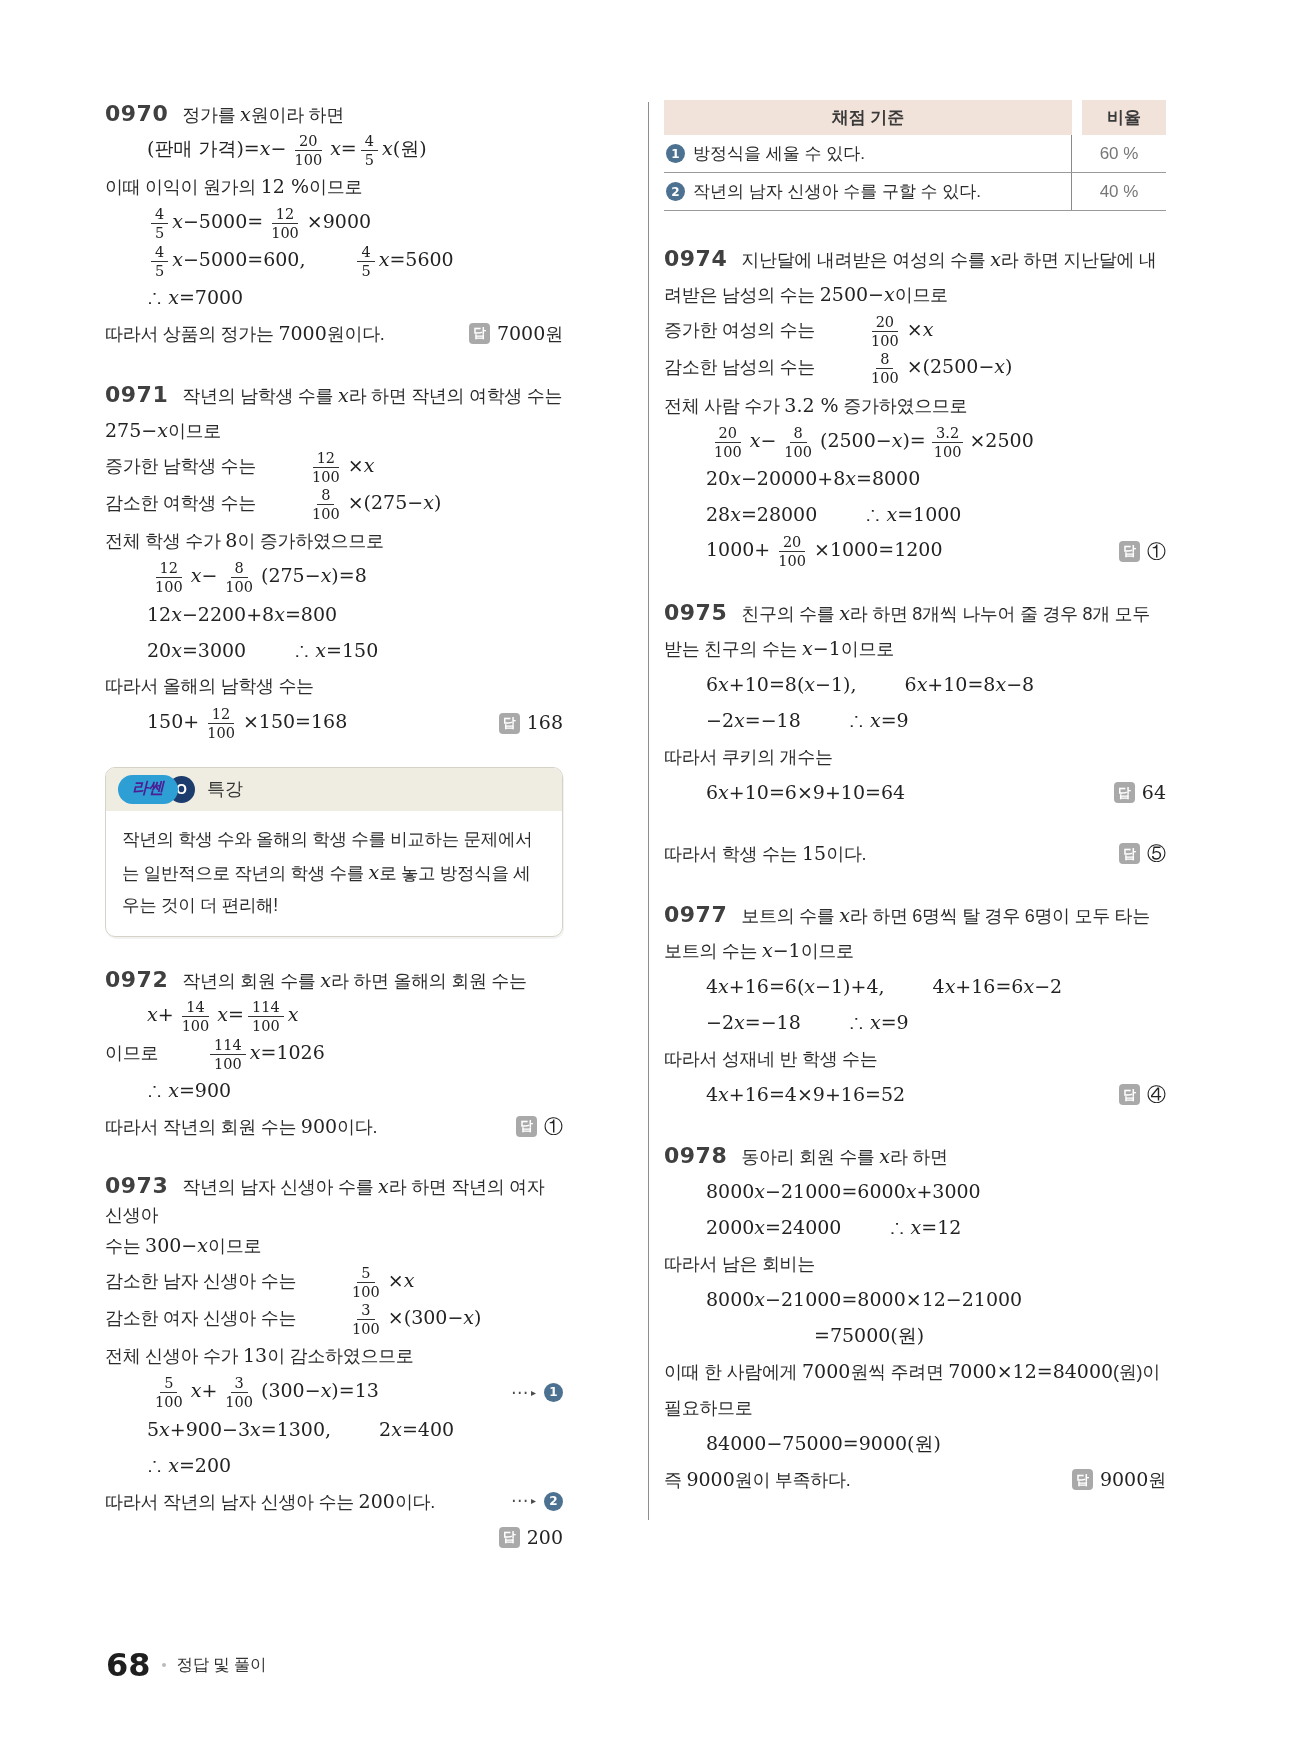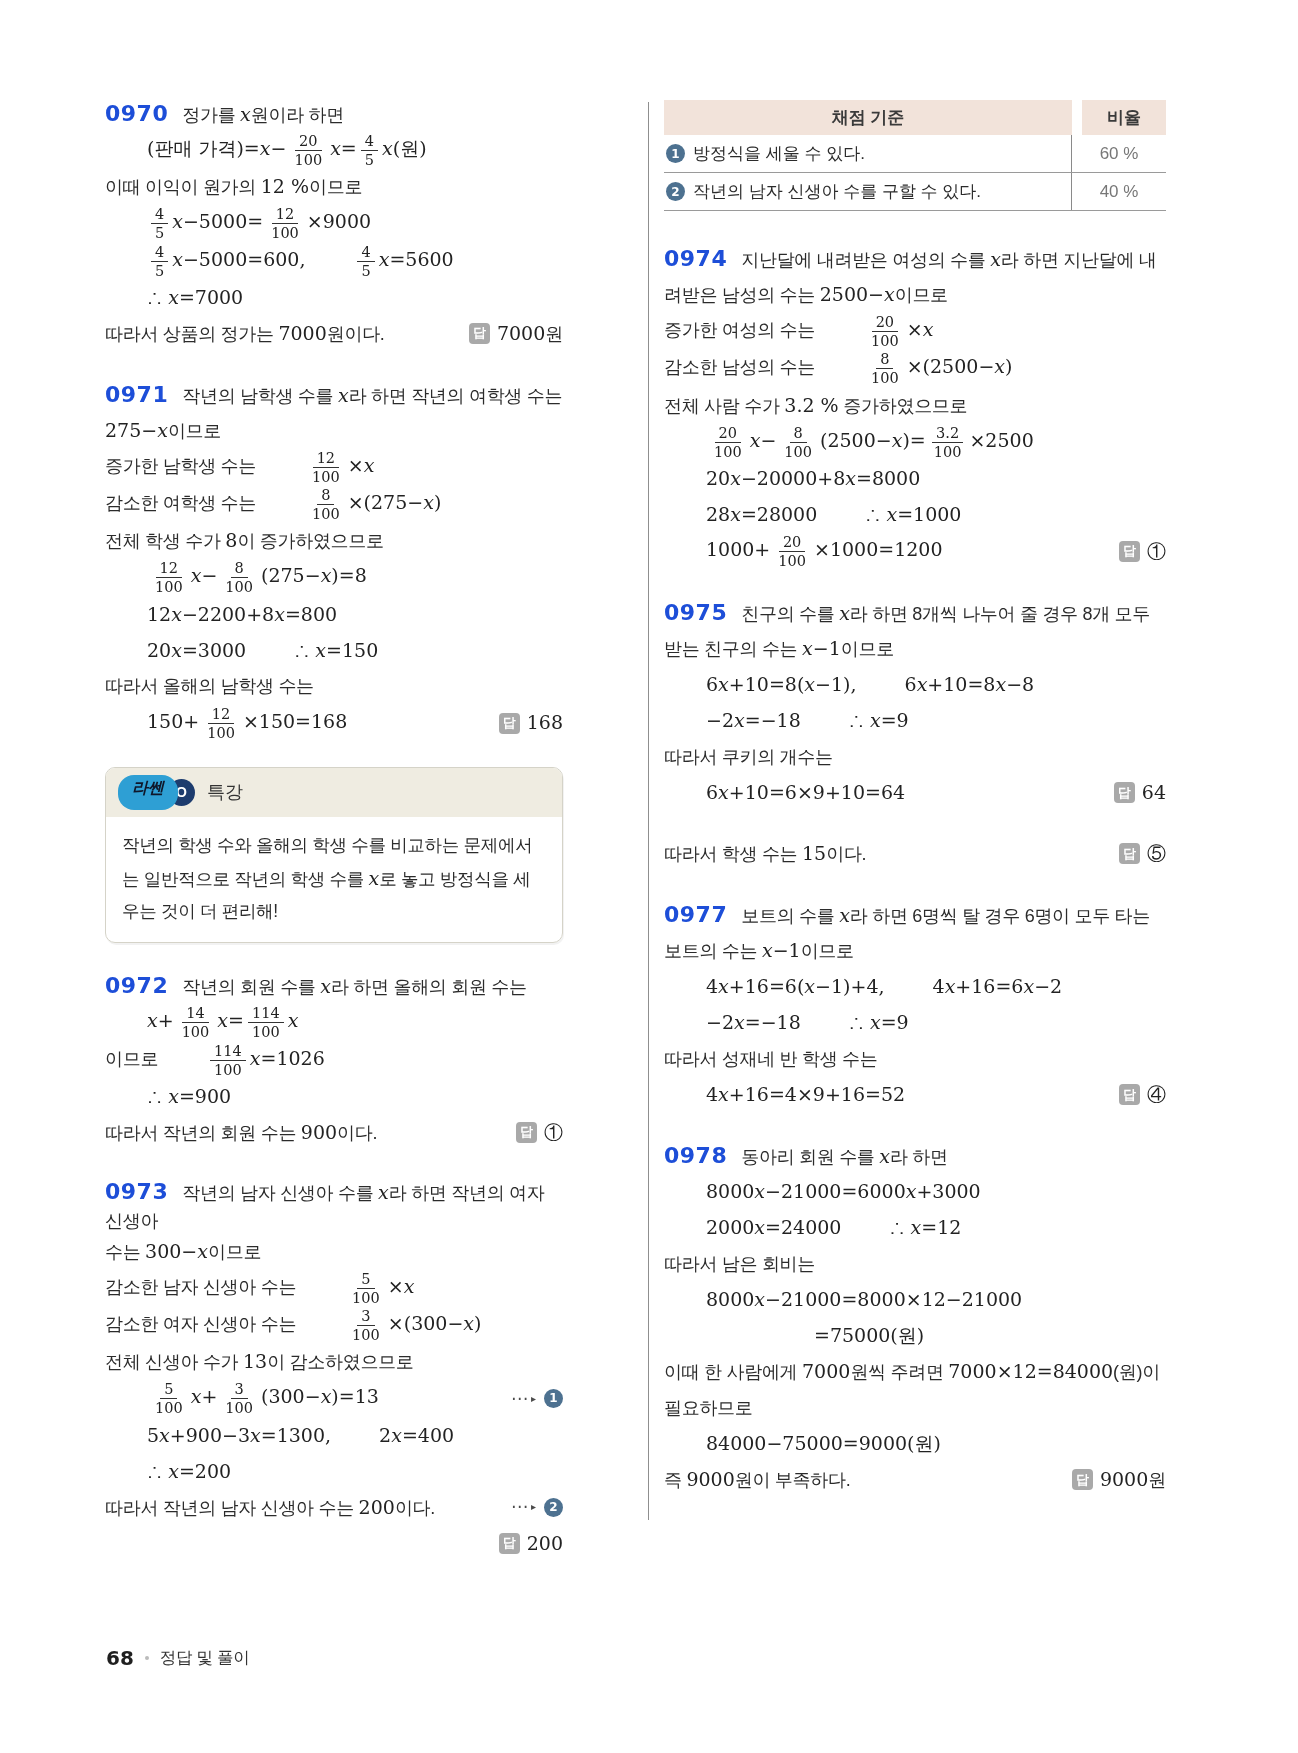--- a/index.html
+++ b/index.html
@@ -12,21 +12,21 @@
 
   .problem{margin-bottom:25px;}
   .line{display:flex;align-items:center;min-height:36px;font-size:18px;line-height:1.45;}
   .line .content{flex:1 1 auto;}
   .l-m .content{padding-left:42px;}
   .l-m2 .content{padding-left:150px;}
   .l-a{justify-content:flex-end;}
   .kr{letter-spacing:-0.3px;}
 
   .pnum{display:inline-block;margin-right:14px;font-weight:bold;font-size:22px;
-        color:#1d4ed8;font-family:"DejaVu Sans","Liberation Sans",sans-serif;letter-spacing:0.5px;}
+        color:#404040;font-family:"DejaVu Sans","Liberation Sans",sans-serif;letter-spacing:0.5px;}
 
   .mt{font-family:"DejaVu Serif","Liberation Serif",serif;font-size:19px;color:#222;}
   .mt i{font-style:italic;}
   .gap{display:inline-block;width:48px;}
   .frac{display:inline-flex;flex-direction:column;align-items:center;vertical-align:middle;
         margin:0 4px;font-family:"DejaVu Serif","Liberation Serif",serif;font-size:14.5px;
         line-height:1.25;color:#222;}
   .frac .fn{border-bottom:1.3px solid #333;padding:0 4px;}
   .frac .fd{padding:0 4px;}
 
@@ -55,30 +55,30 @@
   .gt-text{flex:1 1 auto;display:flex;align-items:center;padding:7px 2px;
            border-right:1px solid #8a8a8a;margin-right:0;}
   .gt-text .mnum{margin-left:0;margin-right:8px;}
   .gt-pct{width:94px;display:flex;align-items:center;justify-content:center;color:#777;}
 
   
   .sbox{border:1px solid #d5d3c8;border-radius:10px;margin:4px 0 25px 0;
         box-shadow:1px 2px 0 rgba(0,0,0,0.05);}
   .sbox-head{background:#efece1;border-radius:9px 9px 0 0;padding:7px 12px;
              display:flex;align-items:center;}
-  .logo-pill{background:#2e9fd4;color:#0f172a;font-weight:bold;font-style:italic;
-             padding:3px 14px 11px 14px;border-radius:16px;font-size:16px;z-index:1;}
+  .logo-pill{background:#2e9fd4;color:#4c1d95;font-weight:bold;font-style:italic;
+             padding:3px 14px 5px 14px;border-radius:16px;font-size:16px;z-index:1;}
   .logo-circle{width:27px;height:27px;border-radius:50%;background:#1d3c6e;color:#fff;
                display:inline-flex;align-items:center;justify-content:center;font-weight:bold;
                font-size:14px;margin-left:-10px;}
   .sbox-title{margin-left:12px;font-weight:normal;font-size:18px;color:#333;}
   .sbox-body{padding:13px 16px 15px 16px;font-size:17.5px;line-height:1.8;color:#2b2b2b;}
 
   .footer{position:absolute;left:106px;top:1646px;display:flex;align-items:center;}
-  .fpage{font-weight:bold;font-size:20px;color:#1f1f1f;font-family:"DejaVu Sans",sans-serif;}
+  .fpage{font-weight:bold;font-size:32px;color:#1f1f1f;font-family:"DejaVu Sans",sans-serif;}
   .fdot{width:4px;height:4px;background:#bbb;border-radius:50%;margin:0 11px;}
   .flabel{font-size:16.5px;color:#333;letter-spacing:-0.3px;}
 </style>
 </head>
 <body>
 
 <div class="page">
 
   <div class="col col-left" id="col-left">
       <div class="problem">

